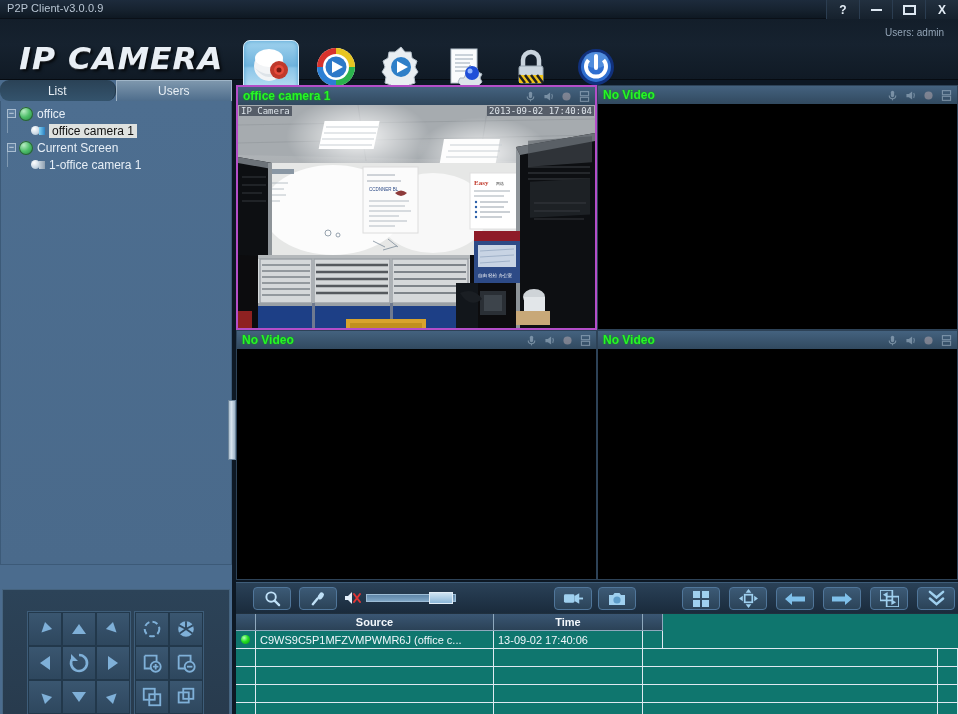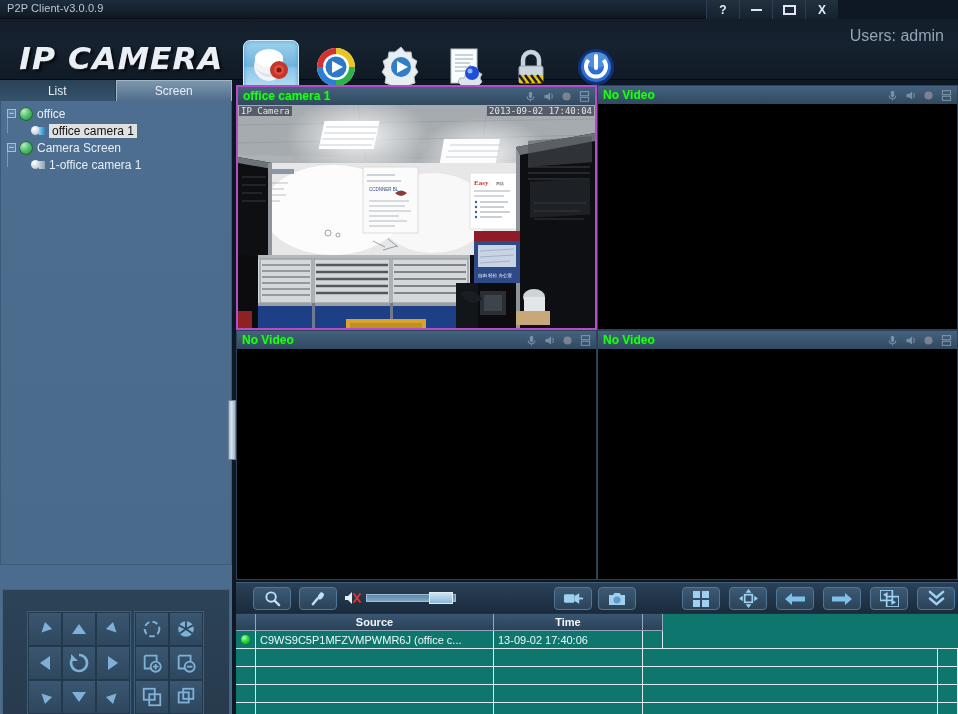--- a/index.html
+++ b/index.html
@@ -10,21 +10,21 @@
     overflow: hidden;
   }
   #app {
     position: relative;
     width: 958px; height: 714px;
     background: #0d1824;
   }
 
   
   .titlebar {
-    position: absolute; left: 0; top: 0; width: 838px; height: 19px;
+    position: absolute; left: 0; top: 0; width: 958px; height: 19px;
     background: linear-gradient(to bottom, #1d2b3c 0%, #16222f 55%, #0e1822 100%);
     border-bottom: 1px solid #0a1018;
   }
   .titlebar-text {
     position: absolute; left: 7px; top: 2px;
     font-size: 11px; color: #b9c6d4; letter-spacing: .1px;
   }
   .wincontrols { position: absolute; right: 0; top: 0; height: 19px; display: flex; }
   .winbtn {
     width: 33px; height: 19px;
@@ -56,21 +56,21 @@
     display: flex; align-items: center; justify-content: center;
     position: relative;
   }
   .ticon.active {
     background: linear-gradient(to bottom, #9fd2ee 0%, #6fb3dd 48%, #8cc6e8 52%, #bfe2f5 100%);
     border: 1px solid #d6ecfa;
     box-shadow: 0 0 4px #4e9fd0 inset;
   }
   .userinfo {
     position: absolute; right: 14px; top: 8px;
-    font-size: 16px; color: #93a4b6; text-align: right;
+    font-size: 10px; color: #93a4b6; text-align: right;
   }
   .clock {
     position: absolute; right: 14px; top: 28px;
     background: #000; color: #fff;
     font-family: "DejaVu Sans Mono", monospace;
     font-size: 15px; letter-spacing: 1px;
     padding: 3px 8px 3px 8px;
     border: 1px solid #2a3848;
   }
 
@@ -81,20 +81,21 @@
   }
   .tabs { display: flex; height: 21px; }
   .tab {
     flex: 1; height: 21px;
     display: flex; align-items: center; justify-content: center;
     font-size: 12px; color: #e8eff5;
   }
   .tab.active {
     background: linear-gradient(to bottom, #2a4256 0%, #34536c 100%);
     border-right: 1px solid #22384a;
+    border-radius: 9px;
   }
   .tab.inactive {
     background: linear-gradient(to bottom, #7e97ad 0%, #4e6d8c 100%);
     border: 1px solid #9fb5c8; border-bottom: none;
   }
   .tree {
     position: absolute; left: 0; top: 21px; width: 232px; height: 464px;
     background: linear-gradient(to bottom, #4d6e90 0%, #4a6a8b 100%);
     border: 1px solid #3c5a78; border-top: none;
     padding: 4px 0 0 4px;
@@ -324,21 +325,21 @@
 
     <div class="userinfo">Users: admin</div>
   </div>
 
   <div class="sidebar">
     <div class="tabs">
       <div class="tab active">
           <span>List</span>
         </div>
       <div class="tab inactive">
-          <span>Screen</span>
+          <span>Users</span>
         </div>
     </div>
 
     <div class="tree">
       <div class="vline" style="top:14px;height:18px;"></div>
       <div class="vline" style="top:48px;height:18px;"></div>
 
       <div class="tnode">
         <span class="expander">−</span>
         <span class="globe"></span>
@@ -349,21 +350,21 @@
         <span class="camicon">
             <i></i>
             <b></b>
           </span>
         <span class="tlabel selected">office camera 1</span>
       </div>
 
       <div class="tnode">
         <span class="expander">−</span>
         <span class="globe"></span>
-        <span class="tlabel">Camera Screen</span>
+        <span class="tlabel">Current Screen</span>
       </div>
 
       <div class="tnode child">
         <span class="camicon">
             <i></i>
             <b style="background:linear-gradient(to right,#c6d2dd,#8fa0b0)"></b>
           </span>
         <span class="tlabel">1-office camera 1</span>
       </div>
     </div>

